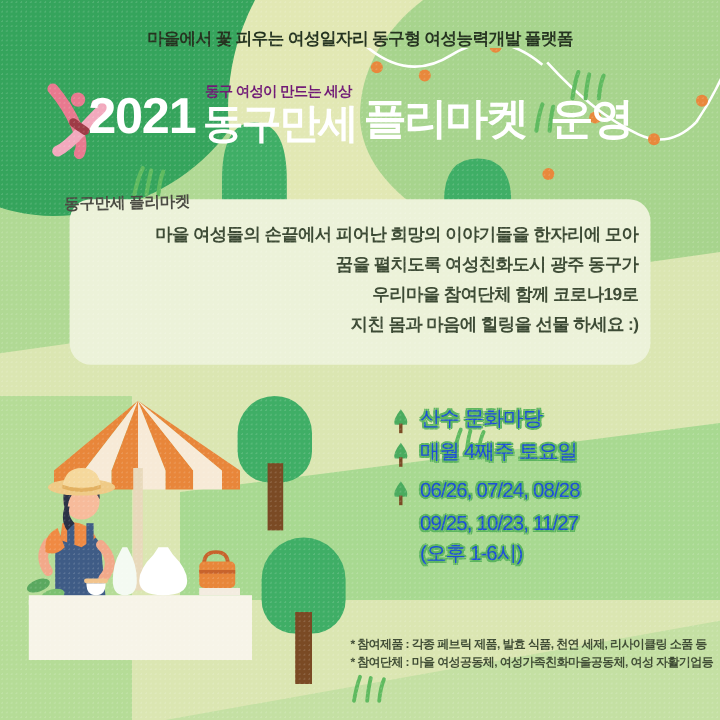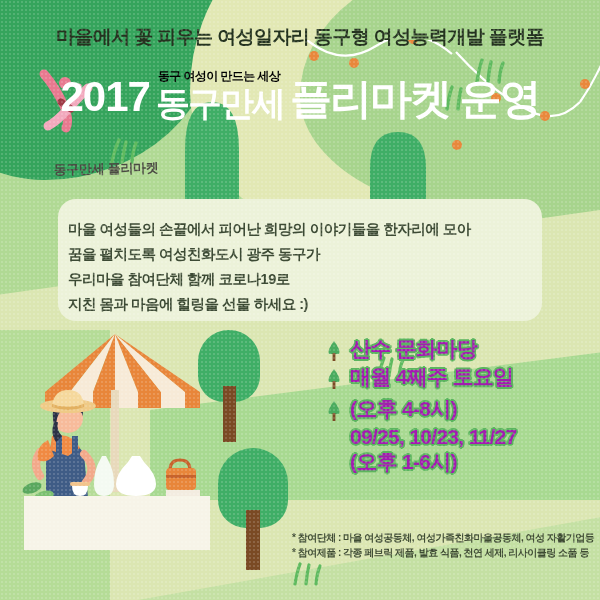--- a/index.html
+++ b/index.html
@@ -68,21 +68,21 @@
     left:0; top:0; width:600px; height:600px;
     background-image:radial-gradient(rgba(255,255,255,.20) .8px, transparent .8px);
     background-size:4px 4px;
     opacity:.75;
   }
 
   
   .header-title {
     position:absolute; left:0; top:24px; width:600px;
     text-align:center;
-    font-size:19px; font-weight:bold; letter-spacing:-.6px;
+    font-size:14px; font-weight:bold; letter-spacing:-.6px;
     color:#24331f;
     white-space:nowrap;
   }
 
   
   .logo { position:absolute; left:34px; top:66px; width:64px; height:68px; }
 
   
   .headline-row {
     position:absolute; left:0; top:78px; width:600px;
@@ -91,56 +91,55 @@
     white-space:nowrap;
   }
   .hl-year {
     font-size:42px; font-weight:bold; color:#ffffff;
     letter-spacing:-1px; line-height:1;
     position:relative; top:-2px;
   }
   .hl-sub-wrap { position:relative; display:inline-block; }
   .hl-kicker {
     position:absolute; left:2px; top:-18px;
-    font-size:12px; font-weight:bold; color:#000000;
+    font-size:12px; font-weight:bold; color:#701a75;
     letter-spacing:-.6px; white-space:nowrap;
   }
   .hl-main {
     font-size:34px; font-weight:bold; color:#ffffff;
     letter-spacing:-2px; line-height:1;
   }
   .hl-main2 {
-    font-size:42px; font-weight:bold; color:#ffffff;
-    letter-spacing:-2px; line-height:1;
+    font-size:36px; font-weight:bold; color:#ffffff;
+    letter-spacing:-2px; line-height:1;font-family:Liberation Mono, monospace;
   }
 
   
   .body-panel {
     position:absolute; left:58px; top:166px; width:484px;
-    padding:18px 10px 4px;
+    padding:18px 10px 20px;
     background:#ecf2d9;
     border-radius:18px;
-    text-align:left;
-    margin-top:33px;
+    text-align:right;
   }
   .body-line {
     font-size:14.5px; line-height:25px;
     color:#3c4a34; font-weight:600;
     letter-spacing:-.5px;
     white-space:nowrap;
   }
 
   
   .info-list {
     position:absolute; left:326px; top:336px; width:270px;
   }
   .info-row { display:flex; align-items:flex-start; gap:8px; margin-bottom:2px; }
   .tree-bullet { width:16px; height:22px; flex:0 0 16px; margin-top:4px; }
   .info-text {
-    font-size:21px; font-weight:bold; color:#a21caf;
+    font-size:17px; font-weight:normal; color:#1d4ed8;
     letter-spacing:-.7px; line-height:25px;
     text-shadow:
       -1.4px -1.4px 0 #5cb55f, 1.4px -1.4px 0 #5cb55f,
       -1.4px  1.4px 0 #5cb55f, 1.4px  1.4px 0 #5cb55f,
        0 -1.6px 0 #5cb55f, 0 1.6px 0 #5cb55f,
       -1.6px 0 0 #5cb55f, 1.6px 0 0 #5cb55f;
     white-space:nowrap;
   }
   .info-block { margin-top:6px; }
   .info-block2 { margin-left:24px; }
@@ -231,21 +230,21 @@
 
   <svg class="logo" viewBox="0 0 64 68">
     <path d="M10,8 Q22,22 30,40 Q36,54 32,62" stroke="#e8798f" stroke-width="9" fill="none" stroke-linecap="round"></path>
     <path d="M54,22 Q42,34 33,44 Q22,56 14,60" stroke="#f2a9bd" stroke-width="9" fill="none" stroke-linecap="round"></path>
     <path d="M27,36 Q32,40 37,43" stroke="#9e3b46" stroke-width="7" fill="none" stroke-linecap="round"></path>
     <circle cx="31" cy="17" r="6" fill="#e8798f"></circle>
     <circle cx="45" cy="20" r="2.6" fill="#f2a9bd"></circle>
   </svg>
 
   <div class="headline-row">
-    <span class="hl-year">2017</span>
+    <span class="hl-year">2021</span>
     <span class="hl-sub-wrap">
       <span class="hl-kicker">동구 여성이 만드는 세상</span>
       <span class="hl-main">동구만세</span>
     </span>
     <span class="hl-main2">플리마켓 운영</span>
   </div>
 
   <div class="body-panel">
     <div class="body-line">마을 여성들의 손끝에서 피어난 희망의 이야기들을 한자리에 모아</div>
     <div class="body-line">꿈을 펼치도록 여성친화도시 광주 동구가</div>
@@ -346,31 +345,31 @@
       </svg>
       <div class="info-text">매월 4째주 토요일</div>
     </div>
 
     <div class="info-row info-block">
       <svg class="tree-bullet" viewBox="0 0 16 22">
         <path d="M8,1 Q15,10 13,14 L3,14 Q1,10 8,1 Z" fill="#4aab5e"></path>
         <rect x="6.6" y="13" width="2.8" height="8" fill="#7a4a24"></rect>
       </svg>
       <div>
-        <div class="info-text">(오후 4-8시)</div>
+        <div class="info-text">06/26, 07/24, 08/28</div>
       </div>
     </div>
 
     <div class="info-block2">
       <div class="info-text">09/25, 10/23, 11/27</div>
       <div class="info-text">(오후 1-6시)</div>
     </div>
 
   </div>
 
   <div class="footnotes">
+    <div class="footnote">* 참여제품 : 각종 페브릭 제품, 발효 식품, 천연 세제, 리사이클링 소품 등</div>
     <div class="footnote">* 참여단체 : 마을 여성공동체, 여성가족친화마을공동체, 여성 자활기업등</div>
-    <div class="footnote">* 참여제품 : 각종 페브릭 제품, 발효 식품, 천연 세제, 리사이클링 소품 등</div>
   </div>
 
   <div class="bg bg-texture"></div>
 
 </div>
 
 </body></html>

